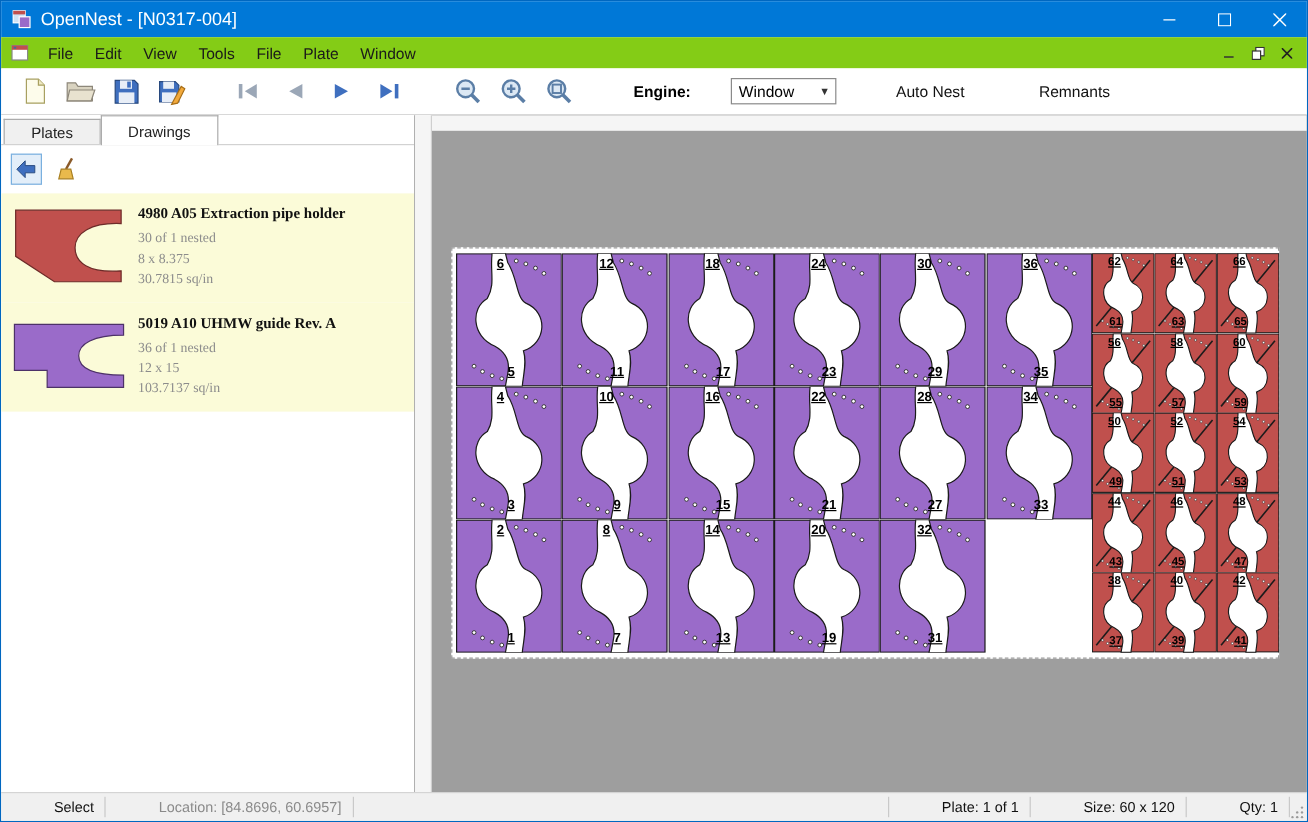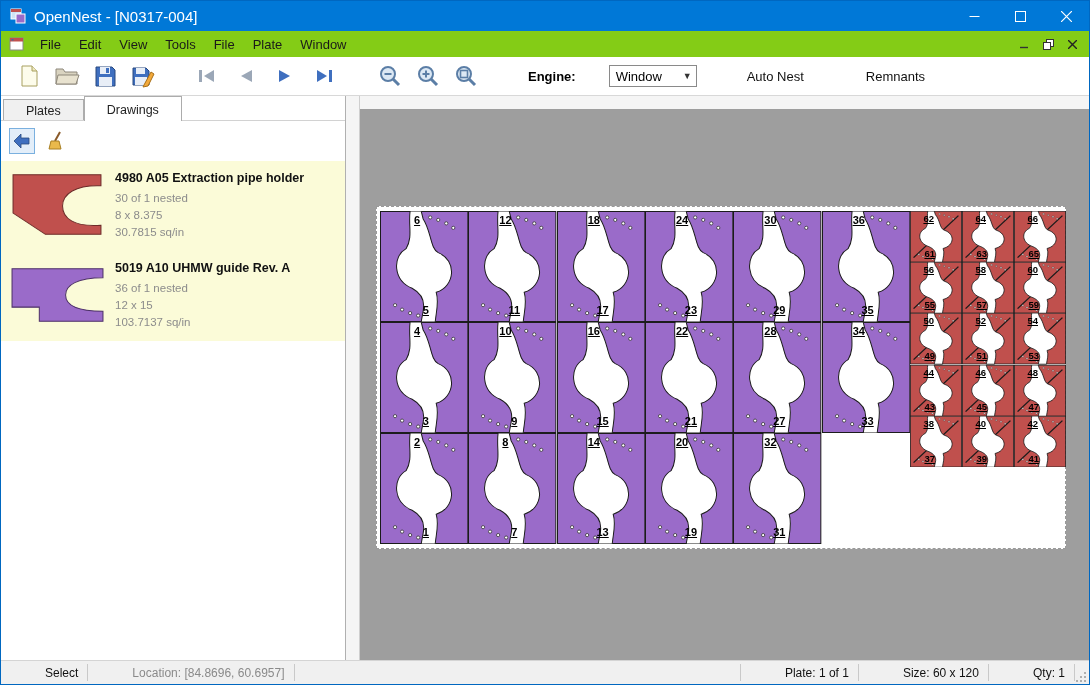--- a/index.html
+++ b/index.html
@@ -36,32 +36,32 @@
   
   .main { flex:1; display:flex; min-height:0; }
   .left-panel { width:345px; flex:none; background:#fff; border-right:1px solid #b0b0b0; display:flex; flex-direction:column; }
   .tab-strip { display:flex; height:25px; padding-left:2px; border-bottom:1px solid #d2d2d2; background:#fff; flex:none; }
   .tab { padding:4px 22px; font-size:12.5px; border:1px solid #acacac; border-bottom:none; background:#f0f0f0; margin-top:3px; color:#222; }
   .tab.active { background:#fff; margin-top:0; padding-top:6px; position:relative; z-index:2; margin-bottom:-1px; }
   .panel-tools { padding:7px 8px; display:flex; gap:8px; align-items:center; flex:none; }
   .ptool-btn { width:26px; height:26px; display:flex; align-items:center; justify-content:center; }
   .ptool-btn.selected { background:#e3eef9; border:1px solid #7ab0df; }
   .drawing-list { flex:1; overflow:hidden; }
-  .drawing-item { background:#fbfbd8; display:flex; padding:8px 6px 10px 8px; cursor:default; }
+  .drawing-item { background:#fbfbd8; display:flex; padding:8px 6px 10px 8px; cursor:default;font-family:Liberation Serif, serif; }
   .thumb { width:97px; flex:none; margin-right:9px; }
   .item-text .title { font-weight:bold; font-size:12.5px; color:#111; margin:2px 0 5px; }
   .item-text .sub { color:#8c8c8c; font-size:11.5px; line-height:17px; }
 
   .splitter { width:14px; flex:none; background:#f5f5f5; border-right:1px solid #cfcfcf; }
   .canvas { flex:1; position:relative; background:#9e9e9e; overflow:hidden; }
   .canvas .top-strip { position:absolute; left:0; right:0; top:0; height:13px; background:#f5f5f5; }
 
   .plate { position:absolute; left:16px; top:110px; width:690px; height:343px; background:#fff; border:1px dashed #9a9a9a; }
   .purple-grid { position:absolute; left:3px; top:4px; width:530px; height:333px; display:grid; grid-template-columns:repeat(6,1fr); grid-template-rows:repeat(3,1fr); }
-  .red-grid { position:absolute; left:533px; top:4px; width:156px; height:256px; display:grid; grid-template-columns:repeat(3,1fr); grid-template-rows:repeat(5,1fr); }
+  .red-grid { position:absolute; left:533px; top:4px; width:156px; height:333px; display:grid; grid-template-columns:repeat(3,1fr); grid-template-rows:repeat(5,1fr); }
   .cell { position:relative; }
   .cell svg { position:absolute; inset:0; width:100%; height:100%; display:block; }
   .pn { position:absolute; font-weight:bold; font-size:11px; text-decoration:underline; color:#000; transform:translateX(-50%); line-height:1; }
   .pn-top { top:4px; left:42%; }
   .pn-bot { bottom:6px; left:52%; }
   .cell.red .pn { font-size:9.5px; }
   .cell.red .pn-top { left:36%; top:3px; }
   .cell.red .pn-bot { left:38%; bottom:4px; }
 
   

